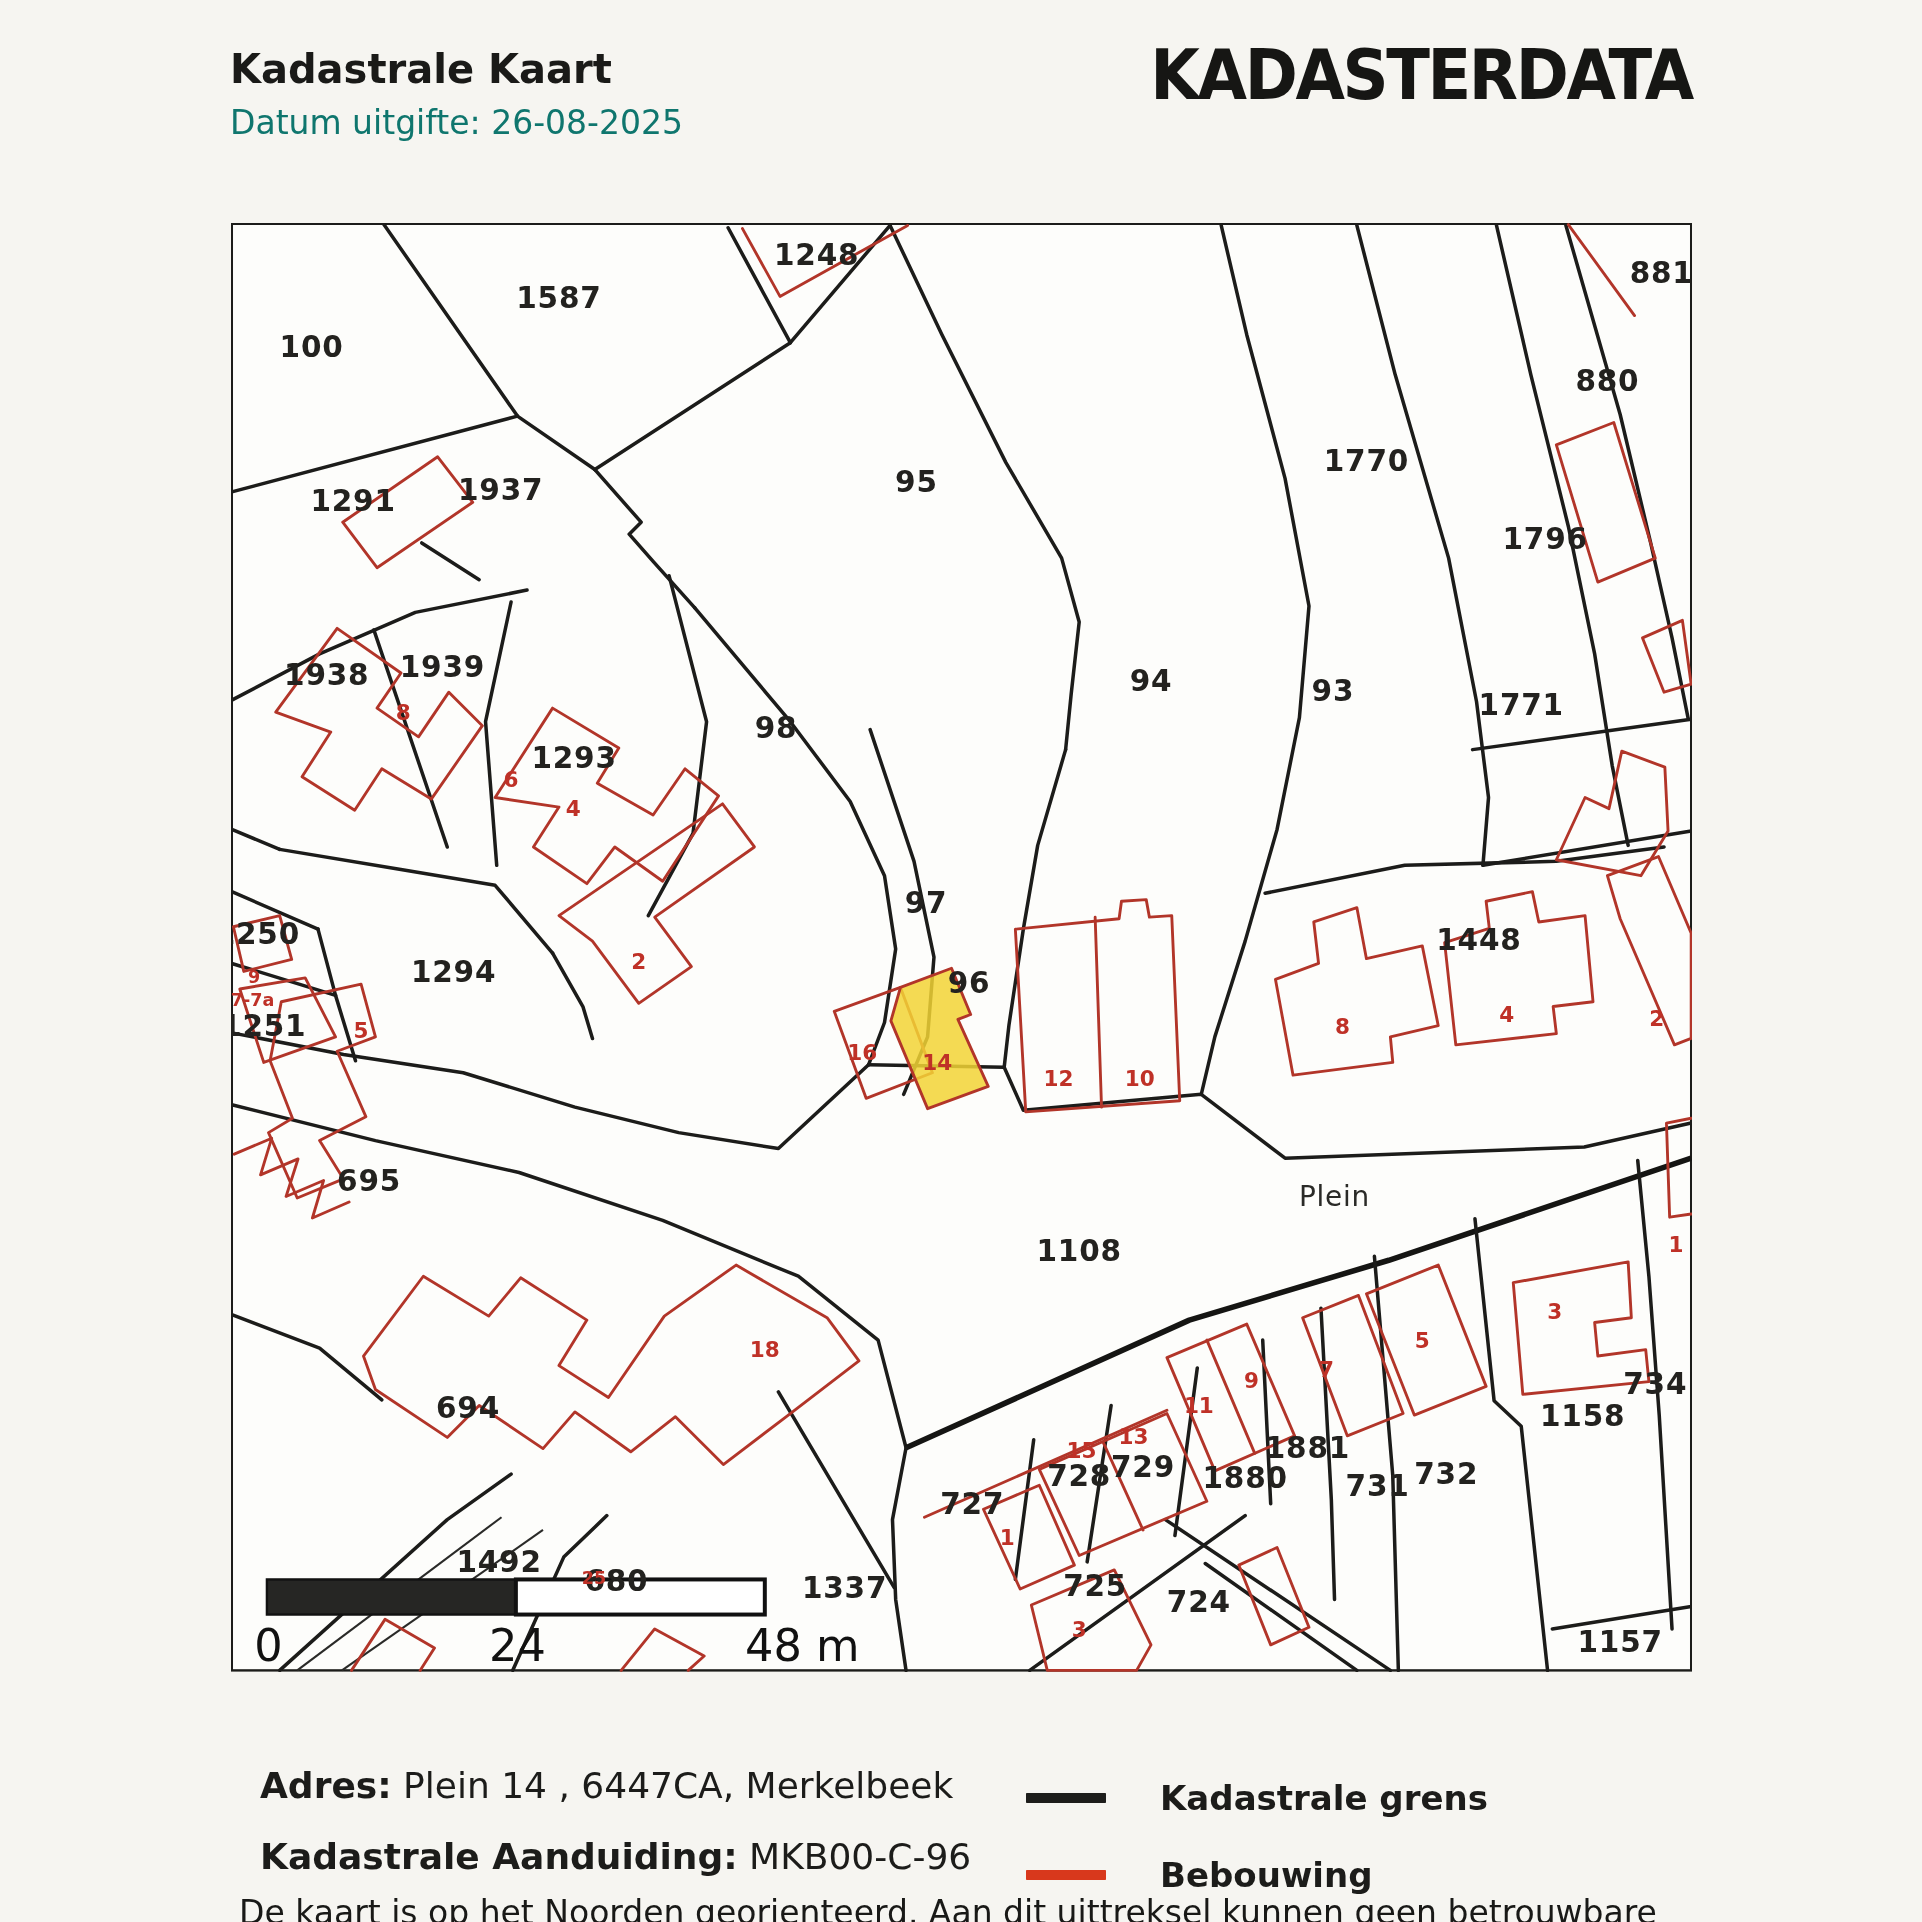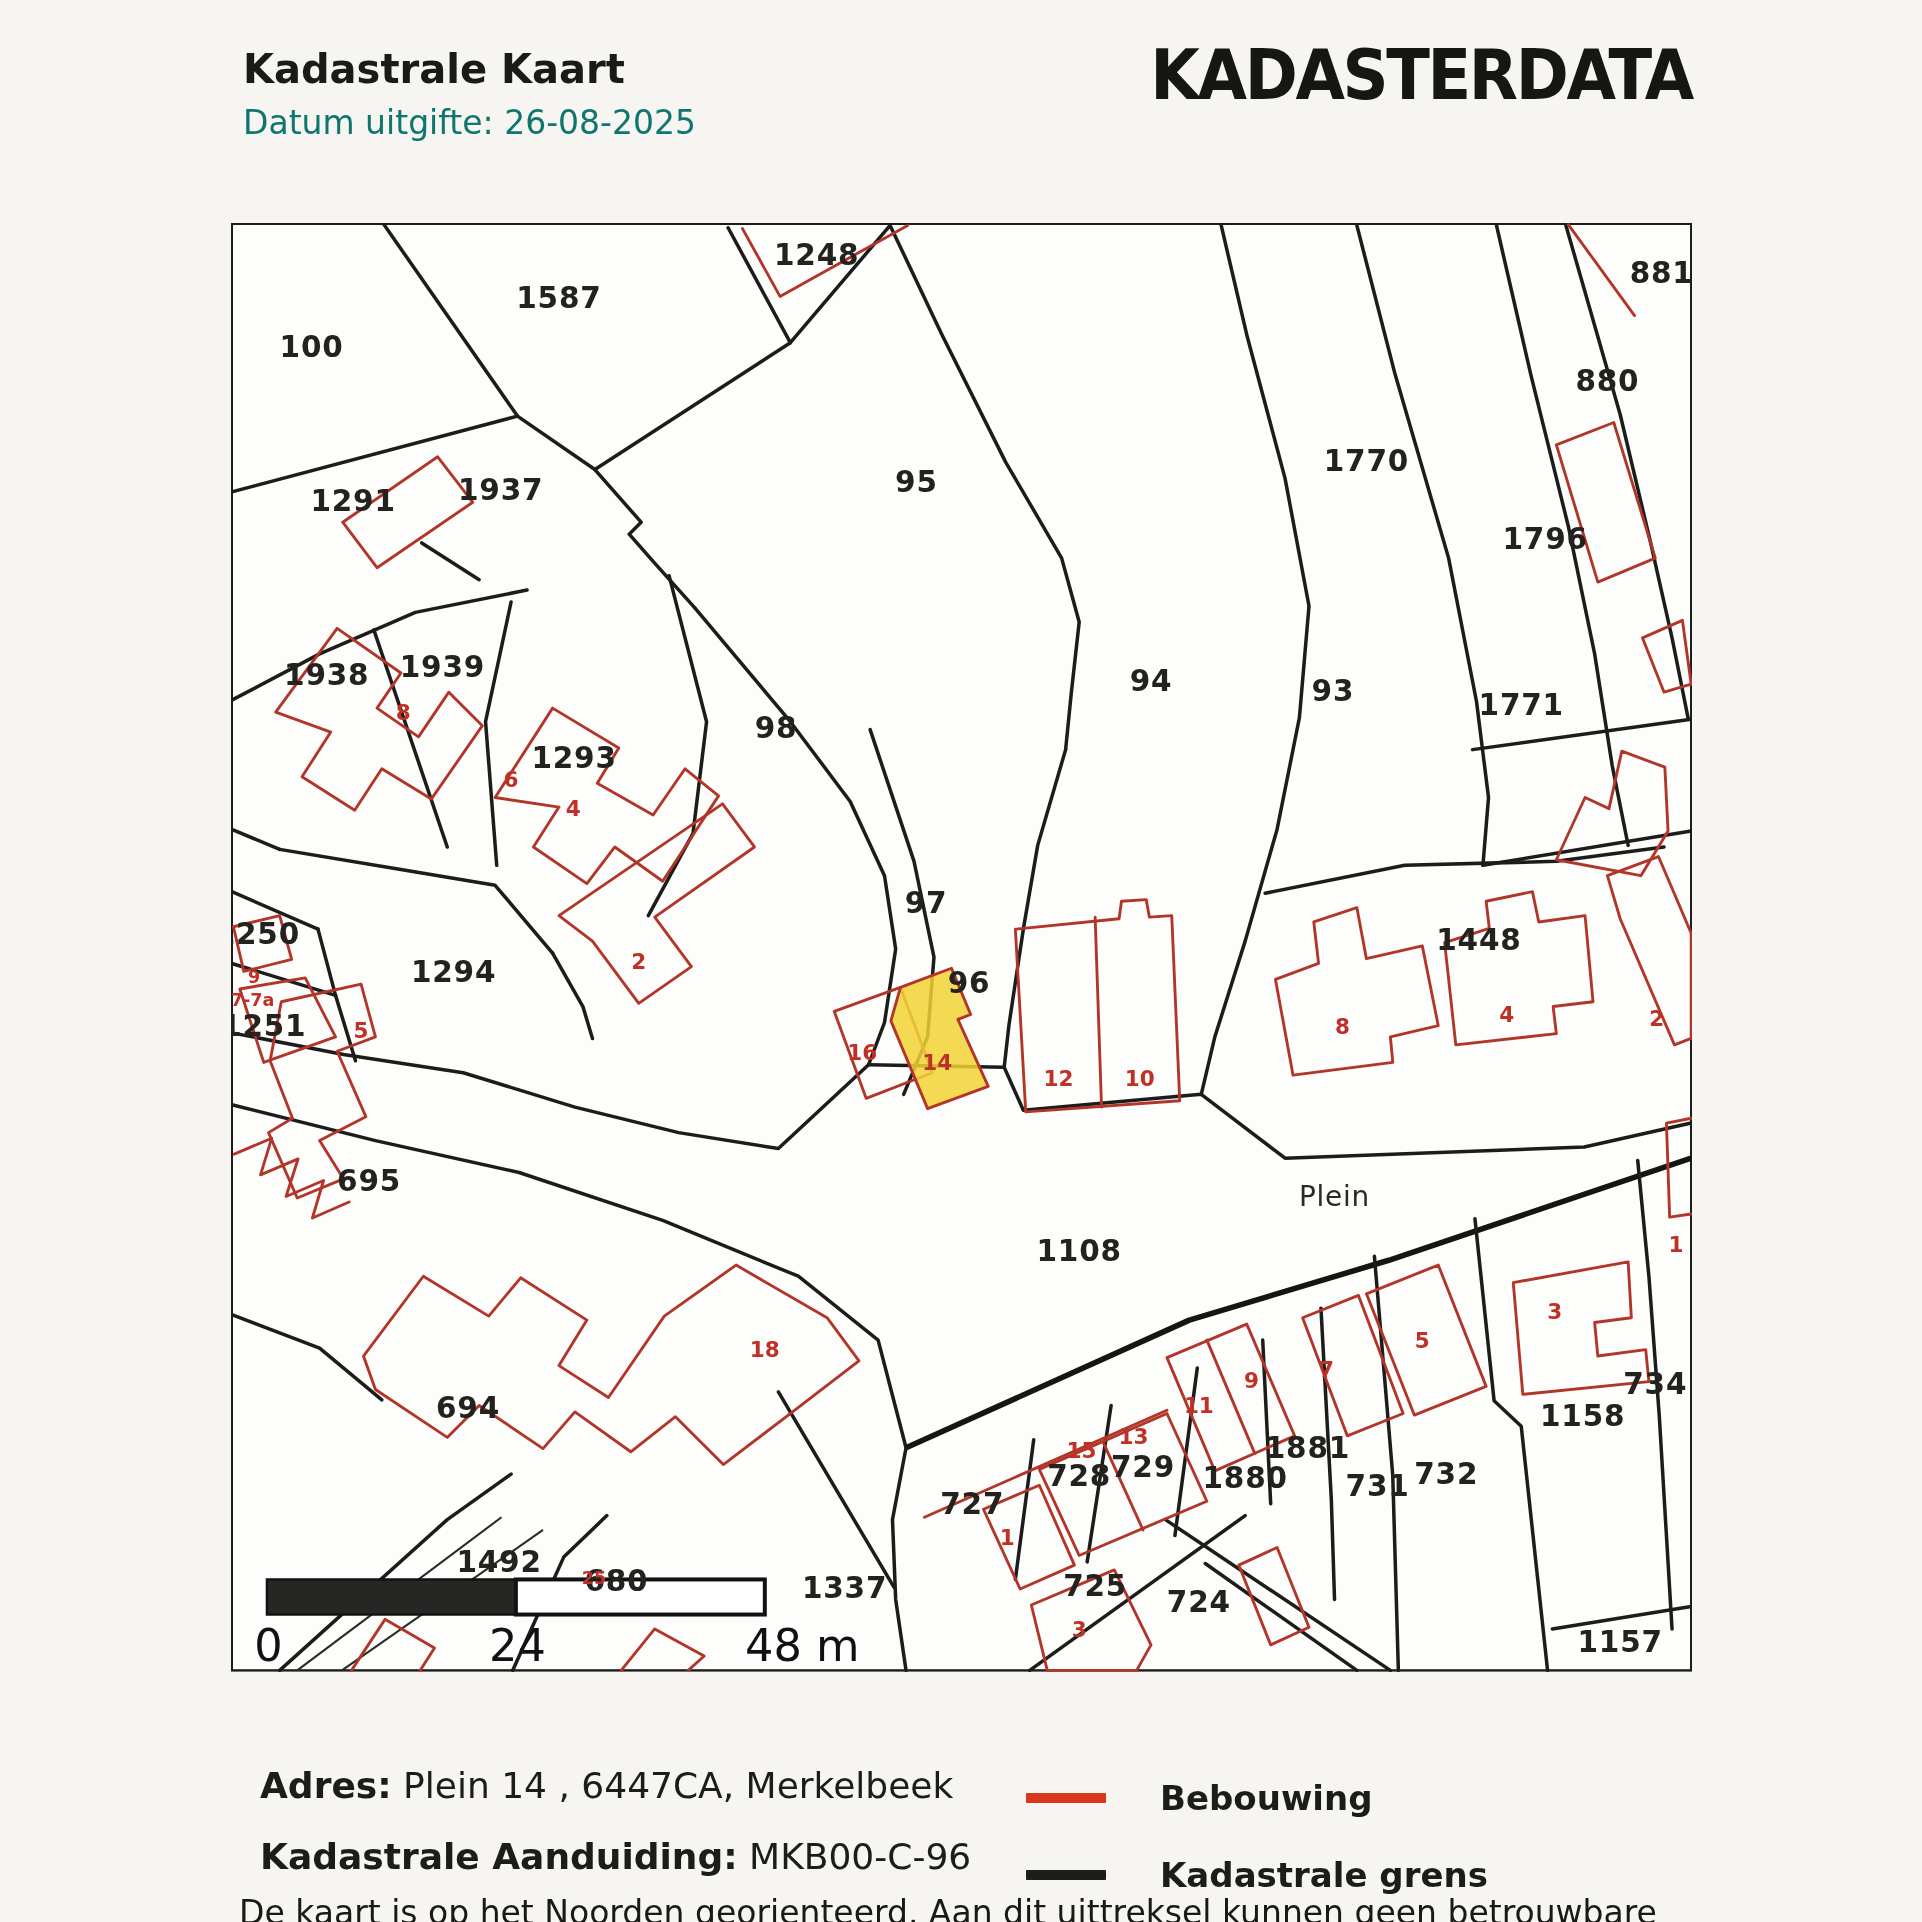--- a/index.html
+++ b/index.html
@@ -2,21 +2,21 @@
 <html style="font-size:12.8px"><head>
 <meta charset="utf-8">
 <style>
   html,body{margin:0;padding:0;}
   body{
     width:1923px;height:1923px;position:relative;overflow:hidden;
     background:#f6f5f1;
     font-family:"DejaVu Sans","Liberation Sans",sans-serif;
     color:#1d1d1b;
   }
-  .hdr{position:absolute;left:243px;top:46px;}
+  .hdr{position:absolute;left:230px;top:46px;}
   .hdr-title{font-size:40px;font-weight:700;letter-spacing:0px;color:#1a1a18;}
   .hdr-date{font-size:33px;margin-top:11.2px;color:#0f766e;}
   .brand{
     position:absolute;right:231px;top:38px;
     font-size:64px;font-weight:700;letter-spacing:-2.4px;color:#161614;
     transform:scaleY(1.08);
   }
   .map-wrap{position:absolute;left:231px;top:223px;width:1461px;height:1449px;}
   svg text{font-family:"DejaVu Sans","Liberation Sans",sans-serif;}
   .parcel-label{font-size:37px;font-weight:700;fill:#23221f;letter-spacing:1px;}
@@ -227,23 +227,23 @@
 
 <div class="ftr" style="top:1765px;">
   <span class="ftr-line"><b>Adres:</b><span> Plein 14 , 6447CA, Merkelbeek</span></span>
 </div>
 <div class="ftr" style="top:1836px;">
   <span class="ftr-line"><b>Kadastrale Aanduiding:</b><span> MKB00-C-96</span></span>
 </div>
 
 <div class="legend" style="top:1778px;">
   <div class="legend-row">
+    <div class="legend-swatch" style="background:#1d1d1b;"></div>
+    <div class="legend-label">Kadastrale grens</div>
+  </div>
+  <div class="legend-row">
     <div class="legend-swatch" style="background:#d8381c;"></div>
     <div class="legend-label">Bebouwing</div>
   </div>
-  <div class="legend-row">
-    <div class="legend-swatch" style="background:#1d1d1b;"></div>
-    <div class="legend-label">Kadastrale grens</div>
-  </div>
 </div>
 
 <div class="note">De kaart is op het Noorden georienteerd. Aan dit uittreksel kunnen geen betrouwbare maten worden ontleend.</div>
 
 
 </body></html>

